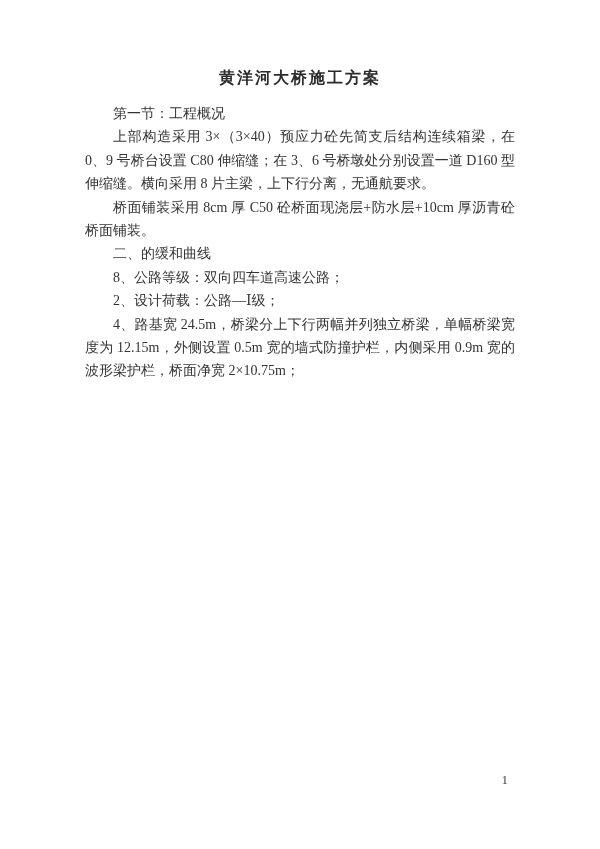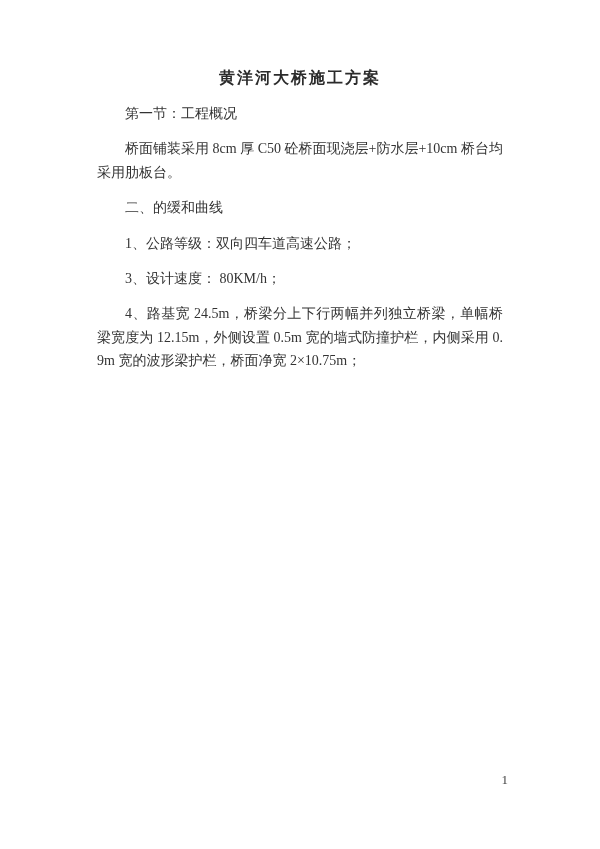--- a/index.html
+++ b/index.html
@@ -22,21 +22,21 @@
   .doc-title {
     margin: 0 0 12px 0;
     font-size: 16px;
     font-weight: bold;
     text-align: center;
     line-height: 24px;
     letter-spacing: 2px;
     color: #2b2b2b;
   }
   .doc-body p {
-    margin: 12px;
+    margin: 0;
     font-size: 14px;
     line-height: 23.4px;
     text-align: justify;
     word-break: break-all;
   }
   .indent {
     text-indent: 2em;
   }
   .page-number {
     position: absolute;
@@ -55,29 +55,30 @@
   <h1 class="doc-title">黄洋河大桥施工方案</h1>
 
   <div class="doc-body">
 
     <p class="indent">第一节：工程概况</p>
 
 
 
 
 
+    <p class="indent">上部构造采用 3×（3×40）预应力砼先简支后结构连续箱梁，在 0、9 号桥台设置 C80 伸缩缝；在 3、6 号桥墩处分别设置一道 D160 型伸缩缝。横向采用 8 片主梁，上下行分离，无通航要求。</p>
 
-    <p class="indent">桥面铺装采用 8cm 厚 C50 砼桥面现浇层+防水层+10cm 桥台均采用肋板台。</p>
+    <p class="indent">桥面铺装采用 8cm 厚 C50 砼桥面现浇层+防水层+10cm 厚沥青砼桥面铺装。</p>
 
     <p class="indent">二、的缓和曲线</p>
 
-    <p class="indent">1、公路等级：双向四车道高速公路；</p>
+    <p class="indent">8、公路等级：双向四车道高速公路；</p>
 
+    <p class="indent">2、设计荷载：公路—Ⅰ级；</p>
 
-    <p class="indent">3、设计速度： 80KM/h；</p>
 
     <p class="indent">4、路基宽 24.5m，桥梁分上下行两幅并列独立桥梁，单幅桥梁宽度为 12.15m，外侧设置 0.5m 宽的墙式防撞护栏，内侧采用 0.9m 宽的波形梁护栏，桥面净宽 2×10.75m；</p>
 
   </div>
 
   <div class="page-number">1</div>
 
 </div>
 
 </body></html>

